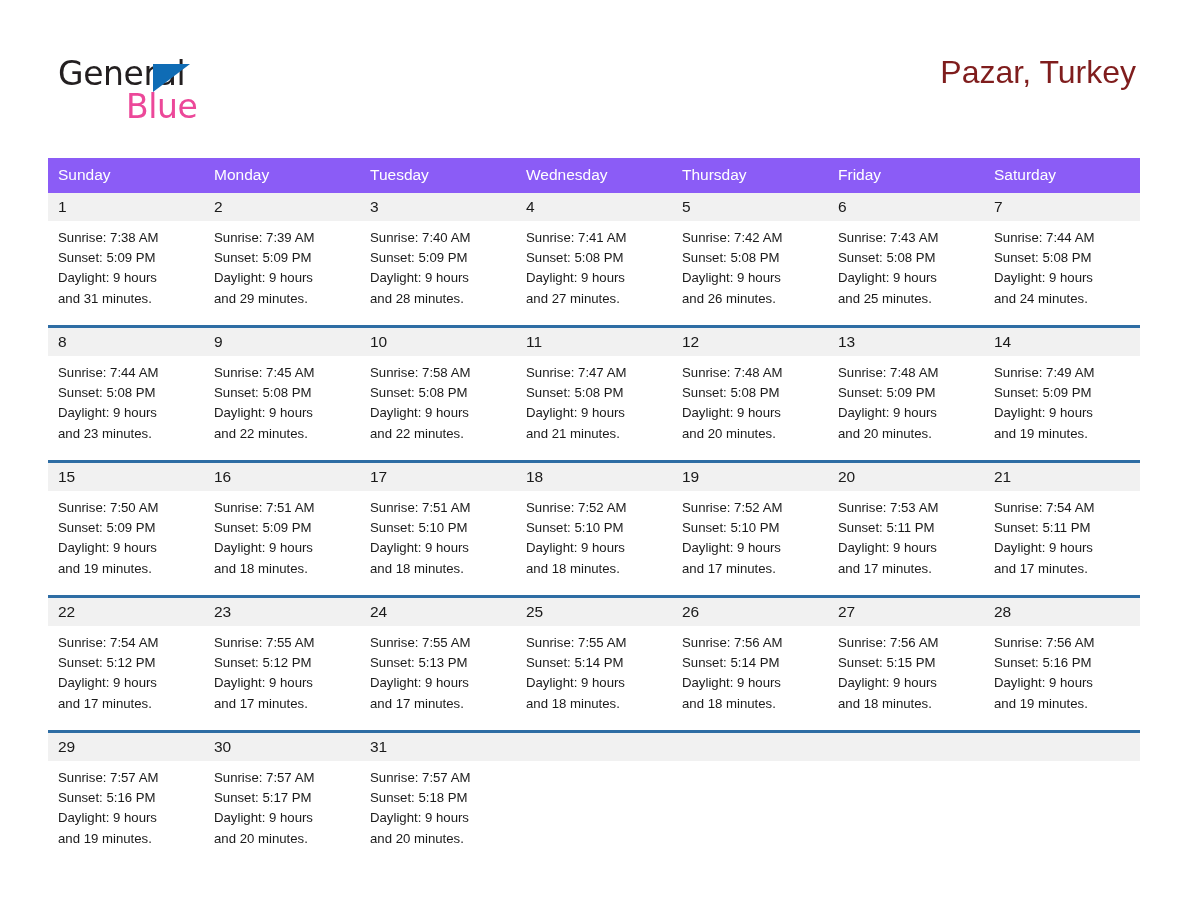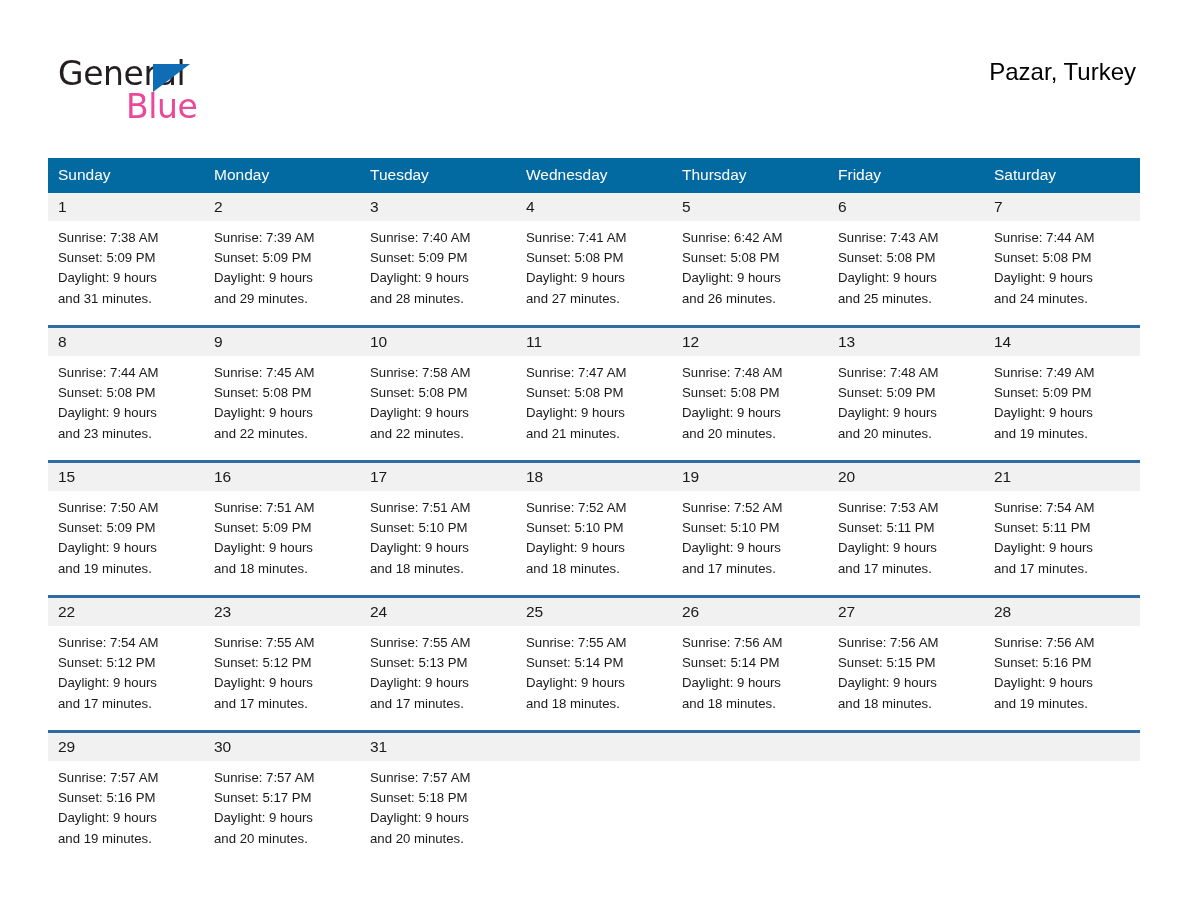--- a/index.html
+++ b/index.html
@@ -73,38 +73,38 @@
   }
   .month-title {
     font-size: 41px;
     line-height: 50px;
     color: #111111;
     font-weight: 400;
     white-space: nowrap;
   }
   .location-title {
     margin-top: 10px;
-    font-size: 24px;
+    font-size: 32px;
     line-height: 28px;
-    color: #000000;
+    color: #7f1d1d;
     font-weight: 400;
     white-space: nowrap;
   }
 
   
   .calendar {
     position: absolute;
     left: 48px;
     top: 158px;
     width: 1092px;
     border-collapse: collapse;
     table-layout: fixed;
   }
   .calendar th {
-    background: #0369a1;
+    background: #8b5cf6;
     color: #ffffff;
     font-size: 15.5px;
     font-weight: 400;
     text-align: left;
     padding: 8px 0 9px 10px;
     height: 18px;
     box-sizing: border-box;
   }
   .calendar td {
     width: 156px;
@@ -232,21 +232,21 @@
                 <div>Sunset: 5:08 PM</div>
                 <div>Daylight: 9 hours</div>
                 <div>and 27 minutes.</div>
               </div>
             </div>
           </td>
           <td class="">
             <div class="daycell">
               <div class="daynum-band"><span class="daynum">5</span></div>
               <div class="dayinfo">
-                <div>Sunrise: 6:42 AM</div>
+                <div>Sunrise: 7:42 AM</div>
                 <div>Sunset: 5:08 PM</div>
                 <div>Daylight: 9 hours</div>
                 <div>and 26 minutes.</div>
               </div>
             </div>
           </td>
           <td class="">
             <div class="daycell">
               <div class="daynum-band"><span class="daynum">6</span></div>
               <div class="dayinfo">

